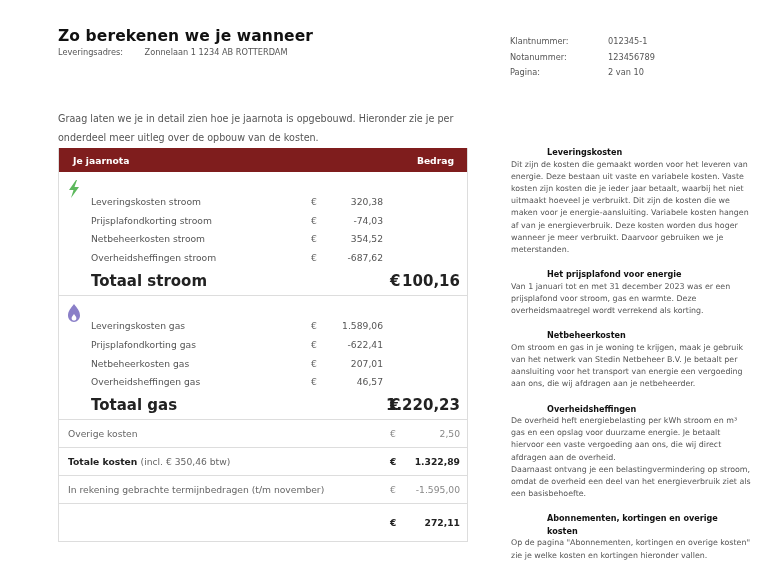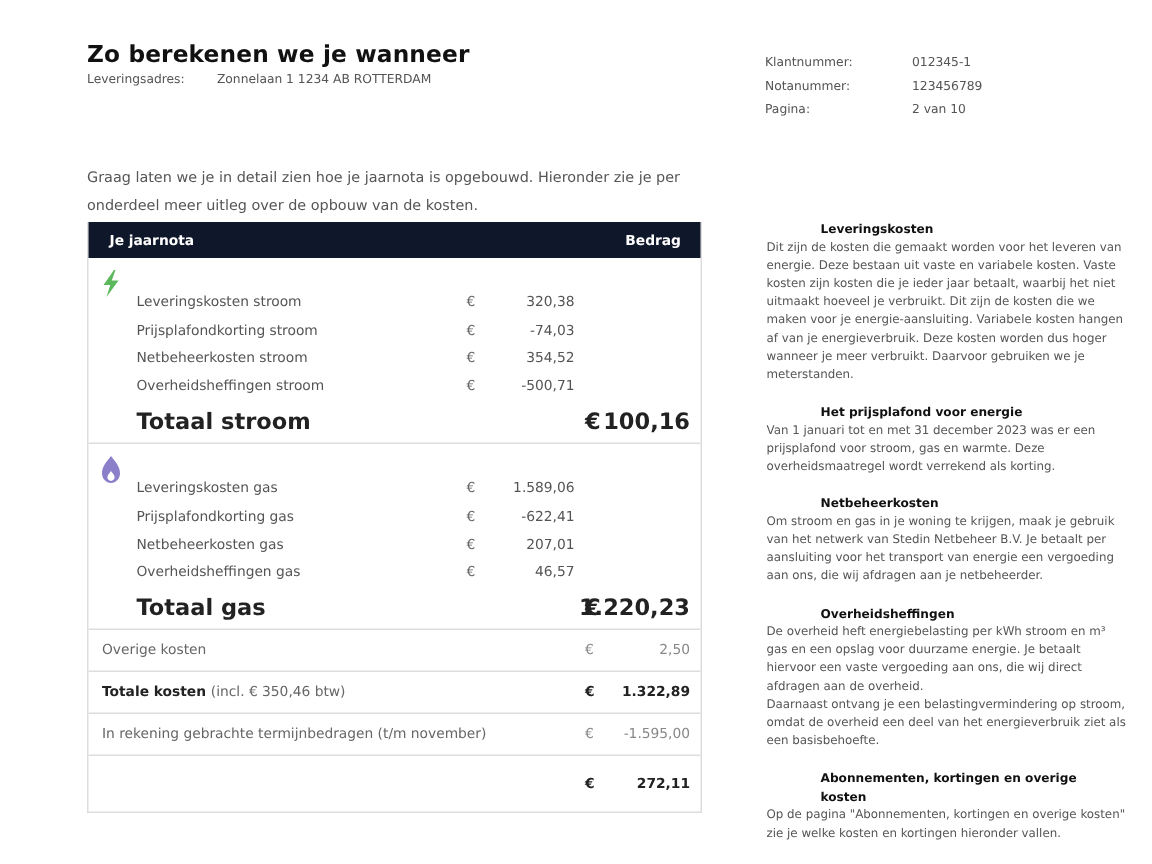--- a/index.html
+++ b/index.html
@@ -10,21 +10,21 @@
   .addr { position: absolute; left: 58px; top: 47px; font-size: 8.2px; color: #555; }
   .addr .lbl { display: inline-block; width: 84px; }
 
   .meta { position: absolute; left: 510px; top: 36px; font-size: 8.2px; color: #555; }
   .meta .row { height: 15.5px; display: flex; }
   .meta .lbl { width: 98px; }
 
   .intro { position: absolute; left: 58px; top: 110px; width: 410px; font-size: 9.6px; color: #555; line-height: 18.5px; }
 
   .table { position: absolute; left: 58px; top: 148px; width: 410px; border: 1px solid #ddd; border-top: none; }
-  .thead { height: 24px; background: #0f172a; color: #fff; font-weight: bold; font-size: 9.2px; display: flex; align-items: center; justify-content: space-between; padding: 0 13px 0 14px; }
+  .thead { height: 24px; background: #7f1d1d; color: #fff; font-weight: bold; font-size: 9.2px; display: flex; align-items: center; justify-content: space-between; padding: 0 13px 0 14px; }
 
   .section { border-bottom: 1px solid #ddd; position: relative; padding-top: 20px; }
   .section .icon { position: absolute; left: 8px; top: 8px; width: 14px; height: 18px; }
   .line { height: 18.8px; display: flex; align-items: center; font-size: 9.2px; color: #555; position: relative; }
   .line .lbl { position: absolute; left: 32px; }
   .line .cur { position: absolute; left: 252px; color: #666; }
   .line .amt { position: absolute; right: 84px; text-align: right; }
   .tot { height: 28px; display: flex; align-items: center; font-size: 15px; font-weight: bold; color: #222; position: relative; }
   .tot .lbl { position: absolute; left: 32px; }
   .tot .cur { position: absolute; left: 331px; }
@@ -93,21 +93,21 @@
       <span class="amt">-74,03</span>
     </div>
     <div class="line">
       <span class="lbl">Netbeheerkosten stroom</span>
       <span class="cur">€</span>
       <span class="amt">354,52</span>
     </div>
     <div class="line">
       <span class="lbl">Overheidsheffingen stroom</span>
       <span class="cur">€</span>
-      <span class="amt">-500,71</span>
+      <span class="amt">-687,62</span>
     </div>
     <div class="tot">
       <span class="lbl">Totaal stroom</span>
       <span class="cur">€</span>
       <span class="amt">100,16</span>
     </div>
   </div>
 
   <div class="section">
     <svg class="icon" viewBox="0 0 14 18">

